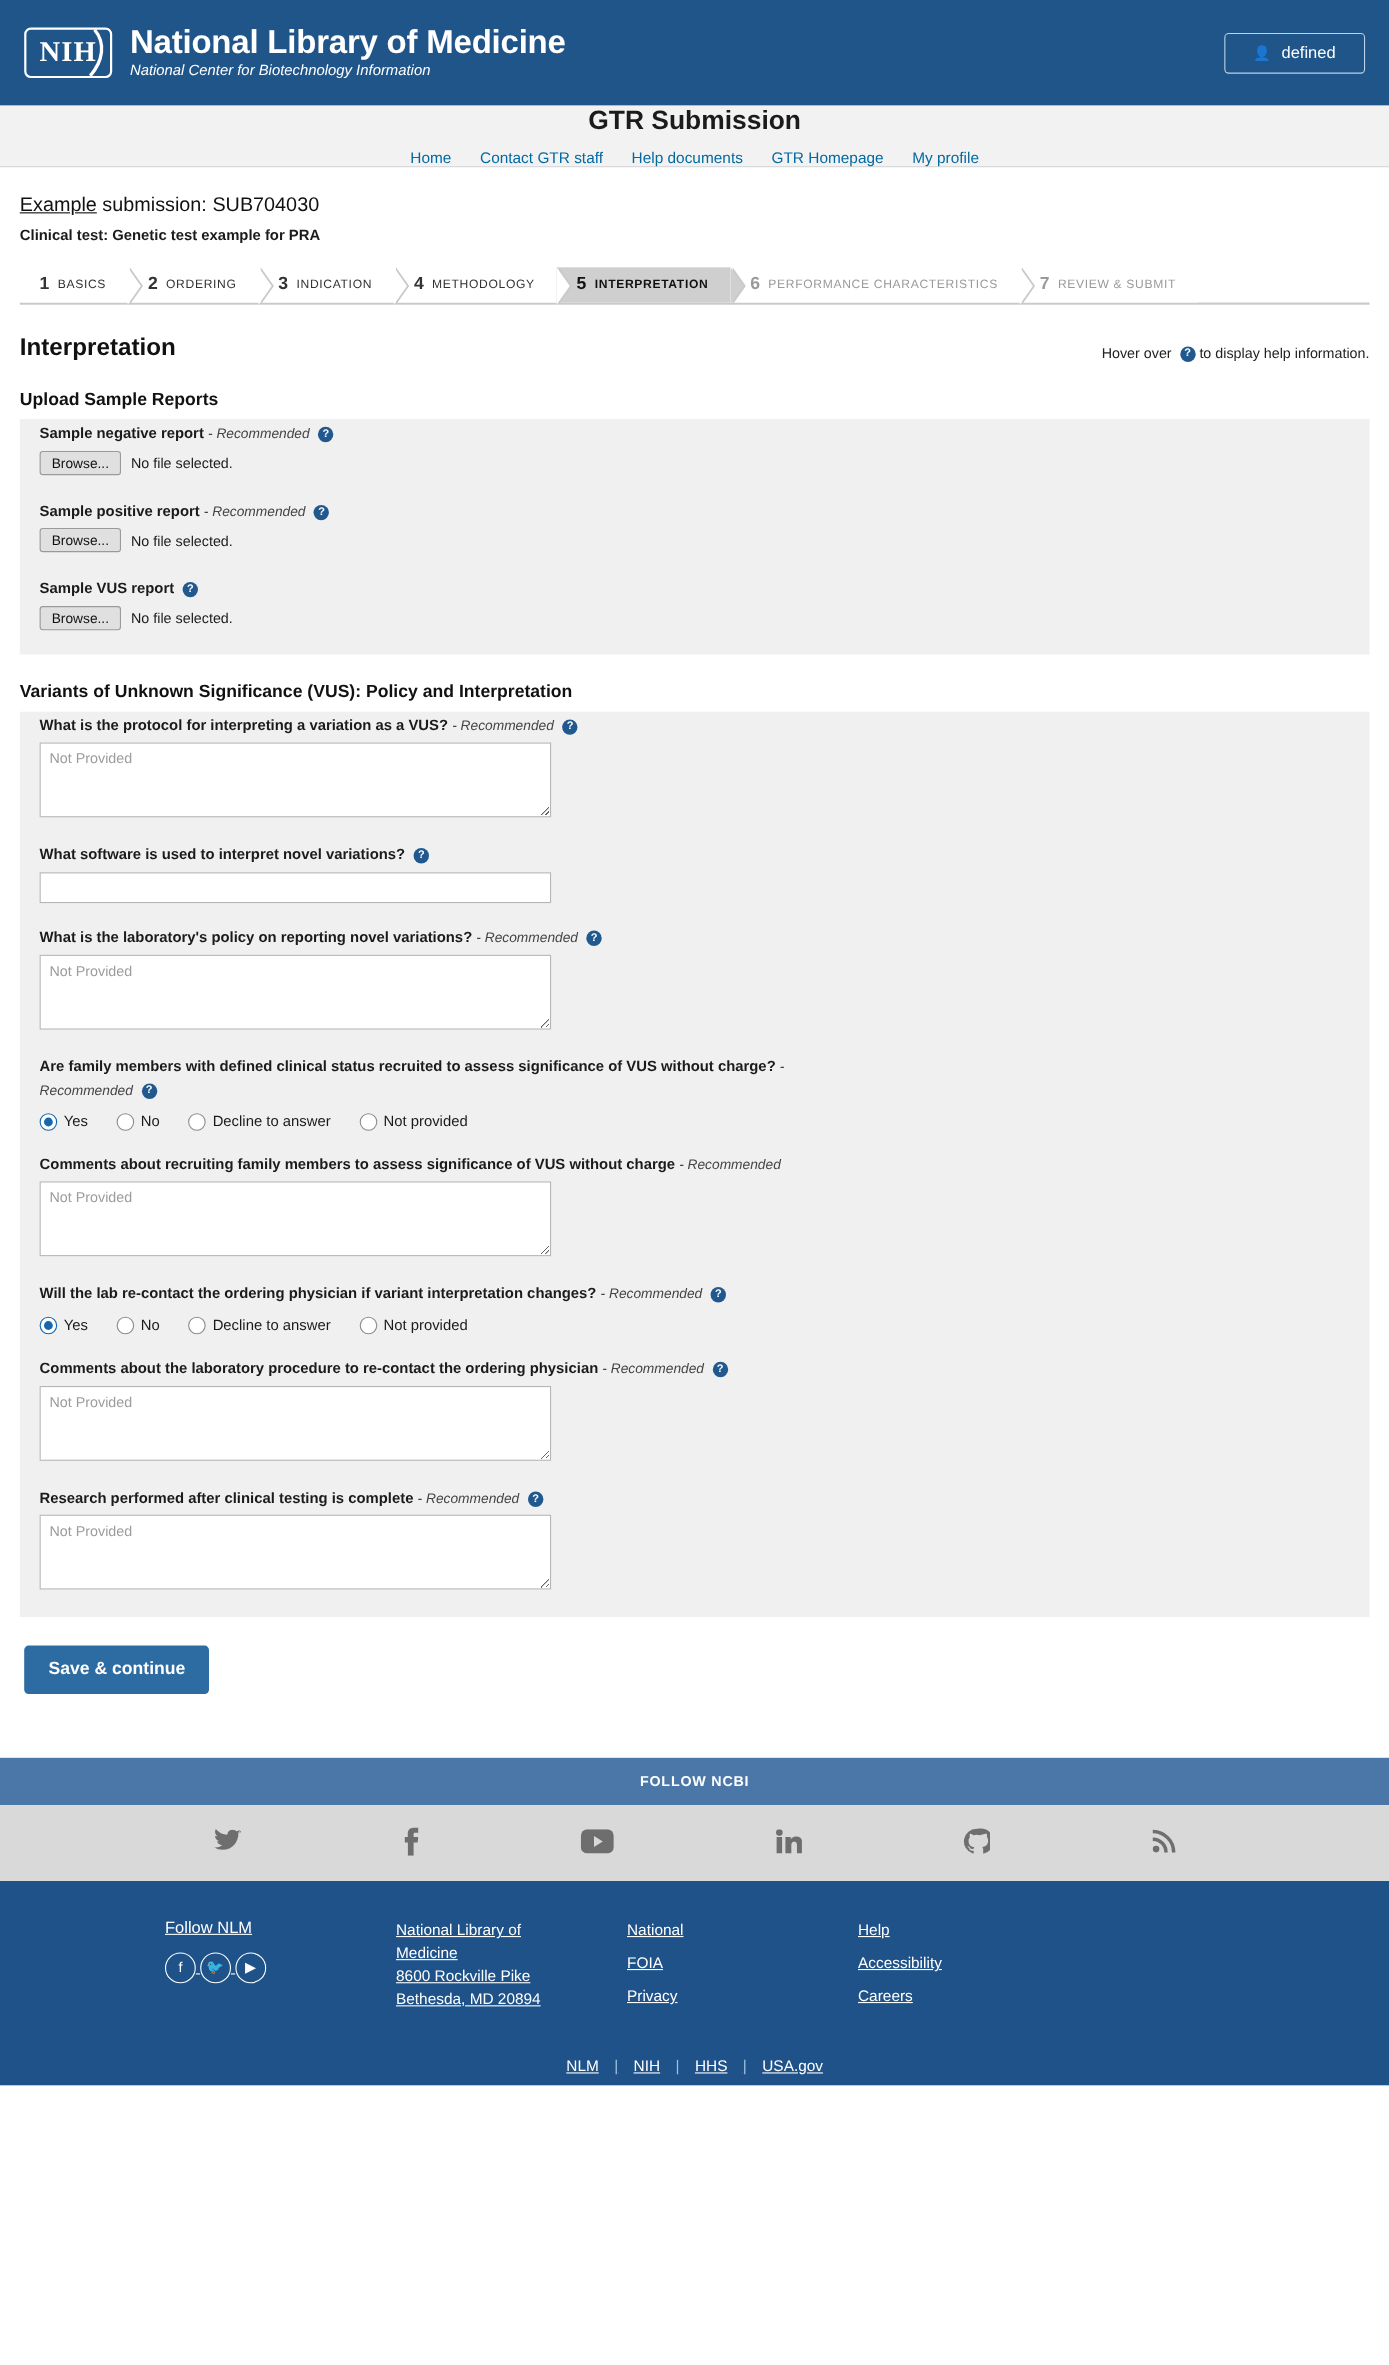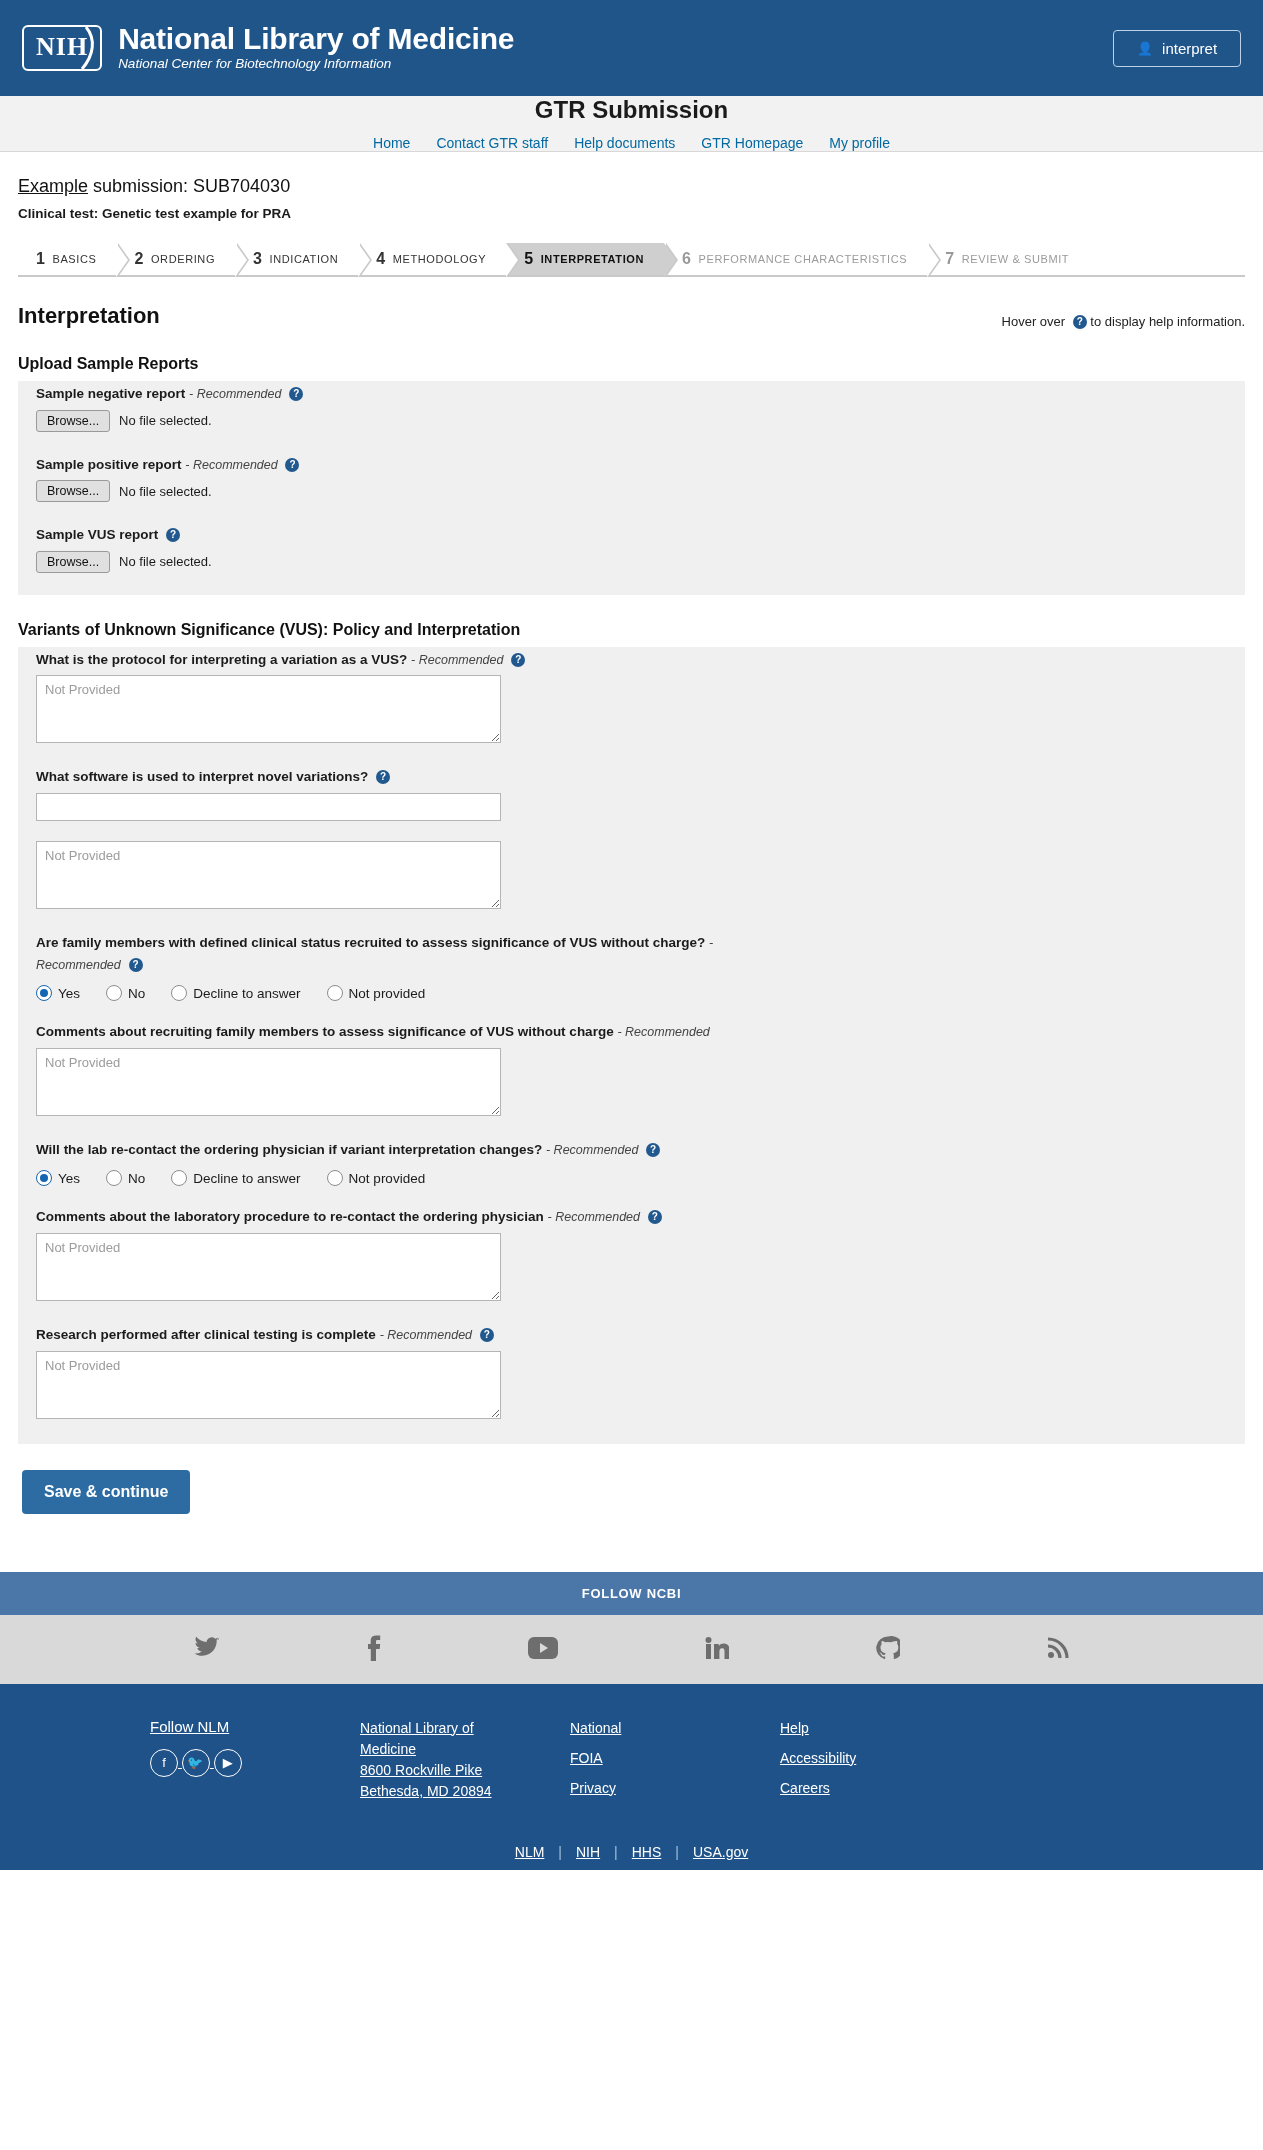--- a/index.html
+++ b/index.html
@@ -366,21 +366,21 @@
           </svg>
       </span>
     </div>
     <div>
       <div class="nih-title-1">National Library of Medicine</div>
       <div class="nih-title-2">National Center for Biotechnology Information</div>
     </div>
   </div>
   <button class="user-btn">
     <span class="user-icon">👤</span>
-    <span>interpret</span>
+    <span>defined</span>
   </button>
 </div>
 
 <div class="gtr-bar">
   <div class="gtr-title">GTR Submission</div>
   <div class="gtr-nav">
     <a href="#">Home</a>
     <a href="#">Contact GTR staff</a>
     <a href="#">Help documents</a>
     <a href="#">GTR Homepage</a>
@@ -491,20 +491,25 @@
 
     <div class="block">
       <div class="field-label">
         <span>What software is used to interpret novel variations?</span>
         <span class="help-icon">?</span>
       </div>
       <input class="ti" type="text" value="" style="">
     </div>
 
     <div class="block">
+      <div class="field-label">
+        <span>What is the laboratory's policy on reporting novel variations?</span>
+        <span class="recommended">- Recommended</span>
+        <span class="help-icon">?</span>
+      </div>
       <textarea class="ta" placeholder="Not Provided" style=""></textarea>
     </div>
 
     <div class="block">
       <div class="field-label" style="max-width:700px">
         <span>Are family members with defined clinical status recruited to assess significance of VUS without charge?</span>
         <span class="recommended">- Recommended</span>
         <span class="help-icon">?</span>
       </div>
       <div class="radios">

